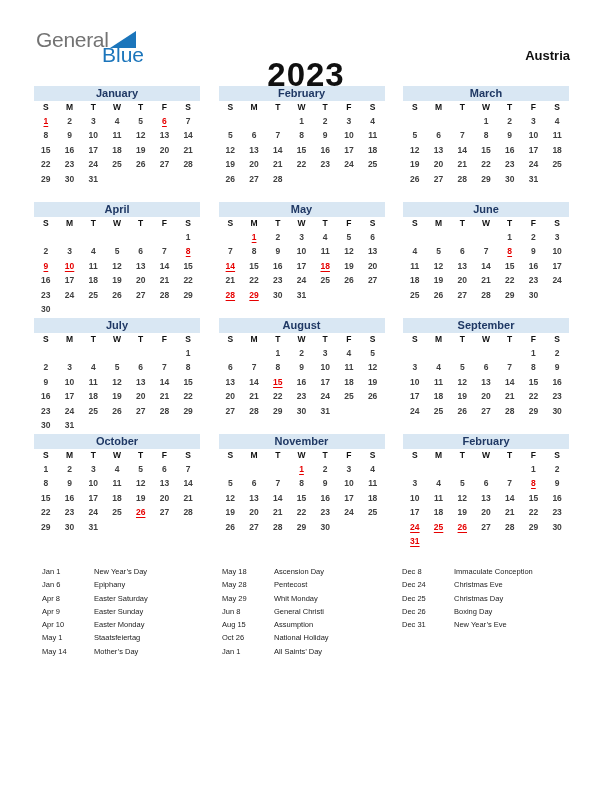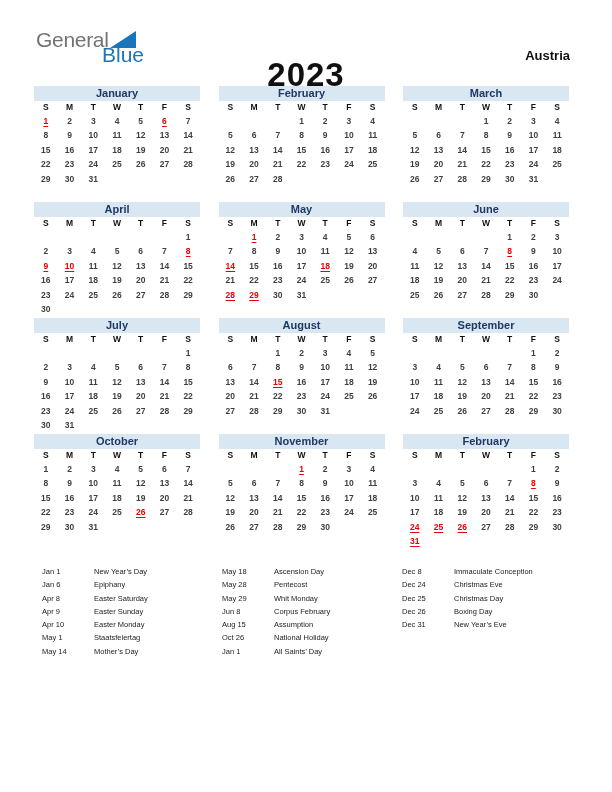--- a/index.html
+++ b/index.html
@@ -807,21 +807,21 @@
       <div class="hrow">
         <span class="hdate">May 28</span>
         <span class="hname">Pentecost</span>
       </div>
       <div class="hrow">
         <span class="hdate">May 29</span>
         <span class="hname">Whit Monday</span>
       </div>
       <div class="hrow">
         <span class="hdate">Jun 8</span>
-        <span class="hname">Corpus February</span>
+        <span class="hname">General Christi</span>
       </div>
       <div class="hrow">
         <span class="hdate">Aug 15</span>
         <span class="hname">Assumption</span>
       </div>
       <div class="hrow">
         <span class="hdate">Oct 26</span>
         <span class="hname">National Holiday</span>
       </div>
       <div class="hrow">

